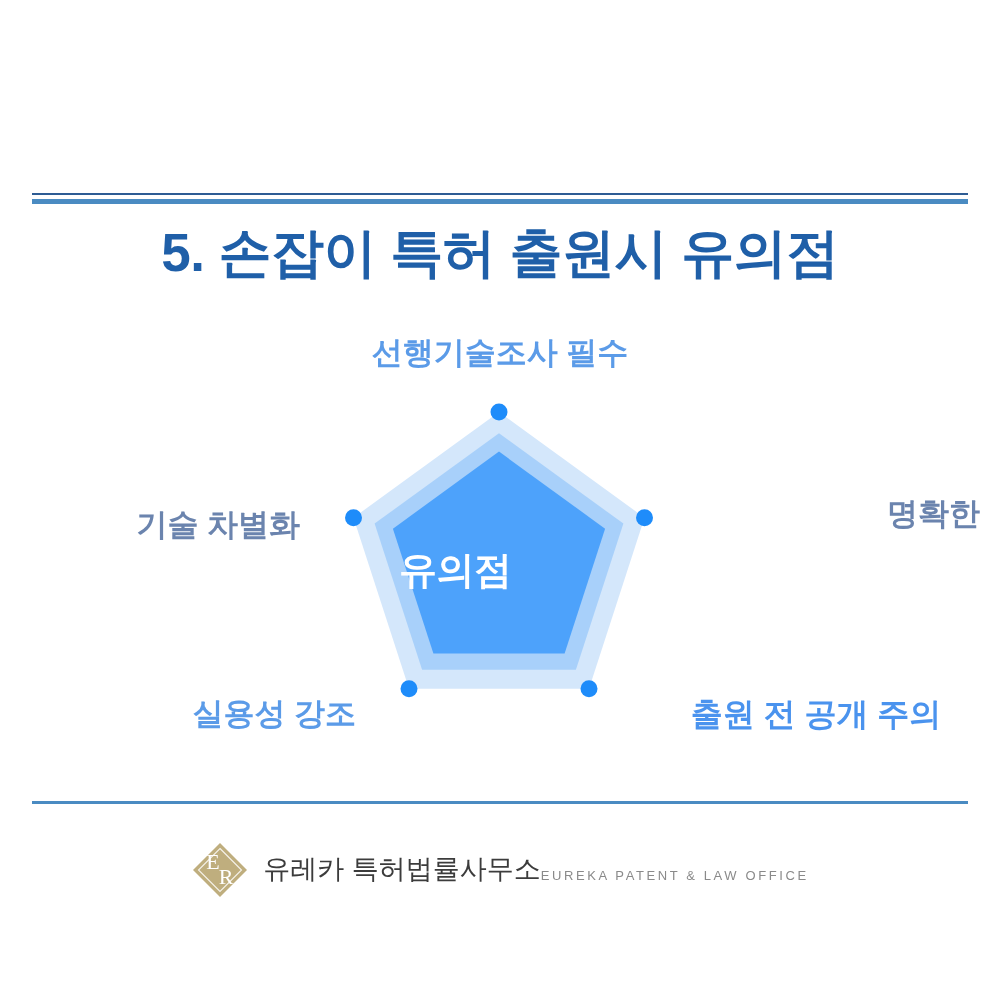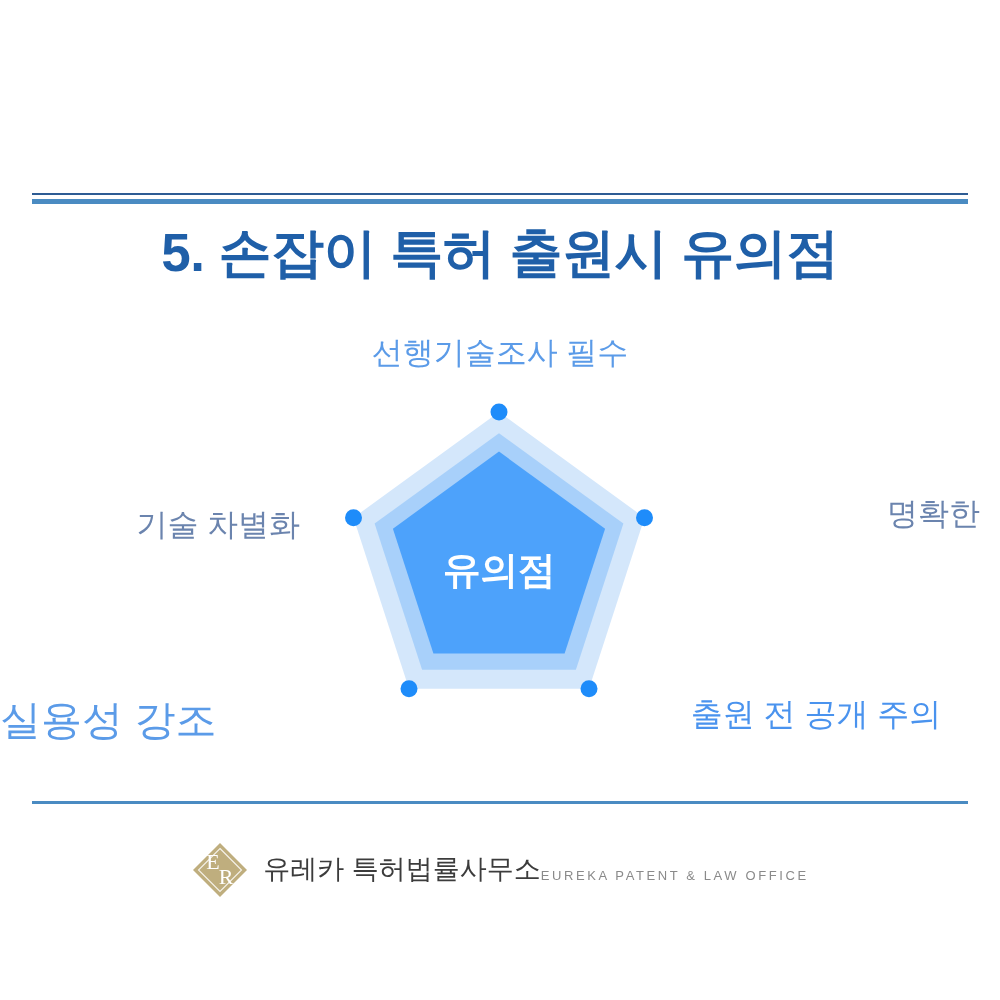--- a/index.html
+++ b/index.html
@@ -81,32 +81,32 @@
     left: 0;
     top: 0;
   }
 
   
   .center-label {
     position: absolute;
     left: 399px;
     top: 545px;
     width: 200px;
-    text-align: center;
+    text-align: left;
     font-size: 38px;
     font-weight: bold;
     color: #ffffff;
     letter-spacing: -0.5px;
     white-space: nowrap;
   }
 
   
   .node-label {
     position: absolute;
-    font-weight: normal;
+    font-weight: bold;
     line-height: 1.28;
     white-space: nowrap;
   }
   .node-top {
     left: 250px;
     top: 333px;
     width: 500px;
     text-align: center;
     font-size: 31px;
     color: #5B9BE8;
@@ -124,22 +124,24 @@
     top: 505px;
     width: 280px;
     text-align: right;
     font-size: 31px;
     color: #6B84AE;
   }
   .node-bottom-left {
     left: 0px;
     top: 694px;
     width: 340px;
-    font-size: 41px;
+    text-align: right;
+    font-size: 31px;
     color: #5B9BE8;
+    padding-left: 16px;
   }
   .node-bottom-right {
     left: 651px;
     top: 694px;
     width: 330px;
     text-align: center;
     font-size: 32px;
     color: #4A93EE;
   }
 

